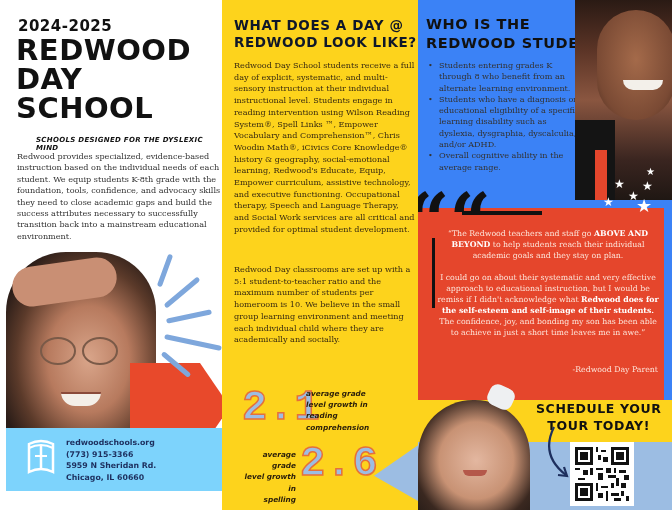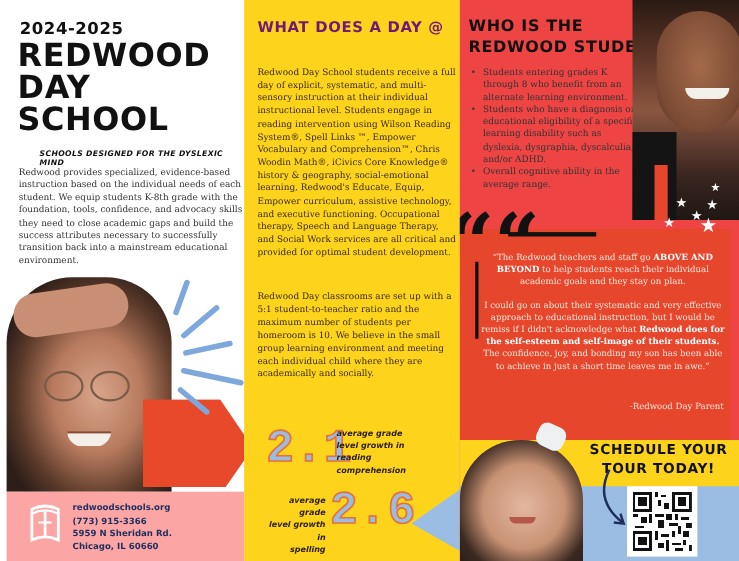--- a/index.html
+++ b/index.html
@@ -14,36 +14,36 @@
     .school-name { position: absolute; left: 16px; top: 36px; font-family: "DejaVu Sans", sans-serif; font-weight: bold; font-size: 29px; line-height: 29px; color: #111; letter-spacing: 0.5px; }
     .tagline { position: absolute; left: 17px; top: 136px; font-family: "DejaVu Sans", sans-serif; font-weight: bold; font-size: 7px; letter-spacing: 0.3px; color: #111; font-style: italic; margin-left: 19px; }
     .intro { position: absolute; left: 17px; top: 151px; width: 204px; font-size: 8.1px; line-height: 11.4px; color: #333; }
     .photo-boy { position: absolute; left: 6px; top: 252px; width: 150px; height: 195px; border-radius: 60px 60px 0 0; background: radial-gradient(ellipse at 55% 55%, #d9a58a 0%, #b77a5e 35%, #5b3a2a 62%, #2b1d18 80%); }
     .photo-boy .glasses { position: absolute; left: 30px; top: 85px; width: 90px; height: 30px; }
     .photo-boy .glasses span { position: absolute; top: 0; width: 36px; height: 28px; border: 2px solid #7a5a48; border-radius: 50%; }
     .photo-boy .hand { position: absolute; left: 6px; top: 10px; width: 105px; height: 40px; border-radius: 30px; background: #c98f74; transform: rotate(-8deg); }
     .photo-boy .smile { position: absolute; left: 55px; top: 140px; width: 40px; height: 14px; border-radius: 0 0 20px 20px; background: #f4efe8; border-top: 2px solid #8a4a3a; }
     .burst { position: absolute; height: 5px; background: #7ea7dc; border-radius: 3px; }
     .red-arrow-left { position: absolute; left: 130px; top: 363px; width: 100px; height: 80px; background: #e8492b; clip-path: polygon(0 0, 70% 0, 100% 55%, 75% 100%, 0 100%); }
-    .contact { position: absolute; left: 6px; top: 447px; width: 216px; height: 63px; background: #fca5a5; }
+    .contact { position: absolute; left: 6px; top: 428px; width: 216px; height: 63px; background: #7dd3fc; }
     .contact .icon { position: absolute; left: 19px; top: 10px; width: 32px; height: 40px; }
     .contact .lines { position: absolute; left: 60px; top: 9px; font-family: "DejaVu Sans", sans-serif; font-weight: bold; font-size: 7.8px; line-height: 11.5px; color: #1d2f5e; }
 
     
     #middle { left: 222px; width: 196px; background: #fdd31c; }
-    .mid-title { position: absolute; left: 12px; top: 17px; font-family: "DejaVu Sans", sans-serif; font-weight: bold; font-size: 13.5px; line-height: 17px; color: #701a75; letter-spacing: 0.6px; }
+    .mid-title { position: absolute; left: 12px; top: 17px; font-family: "DejaVu Sans", sans-serif; font-weight: bold; font-size: 13.5px; line-height: 17px; color: #0f172a; letter-spacing: 0.6px; }
     .mid-body { position: absolute; left: 12px; top: 60px; width: 182px; font-size: 8.1px; line-height: 11.7px; color: #3a2c10; }
     .mid-body2 { position: absolute; left: 12px; top: 264px; width: 182px; font-size: 8.1px; line-height: 11.7px; color: #3a2c10; }
     .stat { position: absolute; font-family: "DejaVu Sans", sans-serif; }
     .stat .big { font-weight: bold; font-size: 42px; color: #9cbde3; -webkit-text-stroke: 1.5px #e5703a; letter-spacing: 1px; font-family: Liberation Mono, monospace; }
     .stat .label { font-weight: bold; font-size: 7.3px; line-height: 11.2px; color: #2a1e0a; font-style: italic; }
     .blue-tri { position: absolute; left: 152px; top: 434px; width: 60px; height: 76px; background: #9cbde3; clip-path: polygon(100% 0, 100% 100%, 0 55%); }
 
     
-    #right { left: 418px; width: 254px; background: #ef4444; }
+    #right { left: 418px; width: 254px; background: #3b82f6; }
     .right-title { position: absolute; left: 8px; top: 15px; font-family: "DejaVu Sans", sans-serif; font-weight: bold; font-size: 14.5px; line-height: 19px; color: #111; letter-spacing: 0.6px; }
     .who-list { position: absolute; left: 8px; top: 60px; width: 158px; font-size: 8.1px; line-height: 11.3px; color: #333; list-style: none; }
     .who-list li { position: relative; padding-left: 13px; }
     .who-list li::before { content: "•"; position: absolute; left: 2px; top: 0; }
     .photo-girl { position: absolute; left: 157px; top: 0; width: 97px; height: 200px; background: linear-gradient(180deg, #2a1a14 0%, #5b3426 25%, #8a5640 50%, #3a2520 80%, #1f1713 100%); }
     .photo-girl .face { position: absolute; left: 22px; top: 10px; width: 78px; height: 110px; border-radius: 40px; background: radial-gradient(ellipse at 50% 45%, #a46a4a 0%, #7a4a34 70%, #4a2c20 100%); }
     .photo-girl .teeth { position: absolute; left: 48px; top: 80px; width: 40px; height: 10px; background: #f3f0ea; border-radius: 0 0 15px 15px; }
     .photo-girl .jacket { position: absolute; left: 0; top: 120px; width: 40px; height: 80px; background: #141414; }
     .photo-girl .stripe { position: absolute; left: 20px; top: 150px; width: 12px; height: 50px; background: #e5462c; }
     .star { position: absolute; color: #fff; font-size: 12px; line-height: 12px; }
@@ -107,20 +107,21 @@
       <div>(773) 915-3366</div>
       <div>5959 N Sheridan Rd.</div>
       <div>Chicago, IL 60660</div>
     </div>
   </div>
 </section>
 
 <section id="middle" class="panel">
   <h2 class="mid-title">
     <div>WHAT DOES A DAY @</div>
+    <div>REDWOOD LOOK LIKE?</div>
   </h2>
   <p class="mid-body">Redwood Day School students receive a full day of explicit, systematic, and multi-sensory instruction at their individual instructional level. Students engage in reading intervention using Wilson Reading System®, Spell Links ™, Empower Vocabulary and Comprehension™, Chris Woodin Math®, iCivics Core Knowledge® history &amp; geography, social-emotional learning, Redwood's Educate, Equip, Empower curriculum, assistive technology, and executive functioning. Occupational therapy, Speech and Language Therapy, and Social Work services are all critical and provided for optimal student development.</p>
   <p class="mid-body2">Redwood Day classrooms are set up with a 5:1 student-to-teacher ratio and the maximum number of students per homeroom is 10. We believe in the small group learning environment and meeting each individual child where they are academically and socially.</p>
 
   <div class="stat" style="left:20px;top:384px;">
     <span class="big">2.1</span>
   </div>
   <div class="stat label-block" style="left:84px;top:388px;">
     <div class="label">average grade</div>
     <div class="label">level growth in</div>

